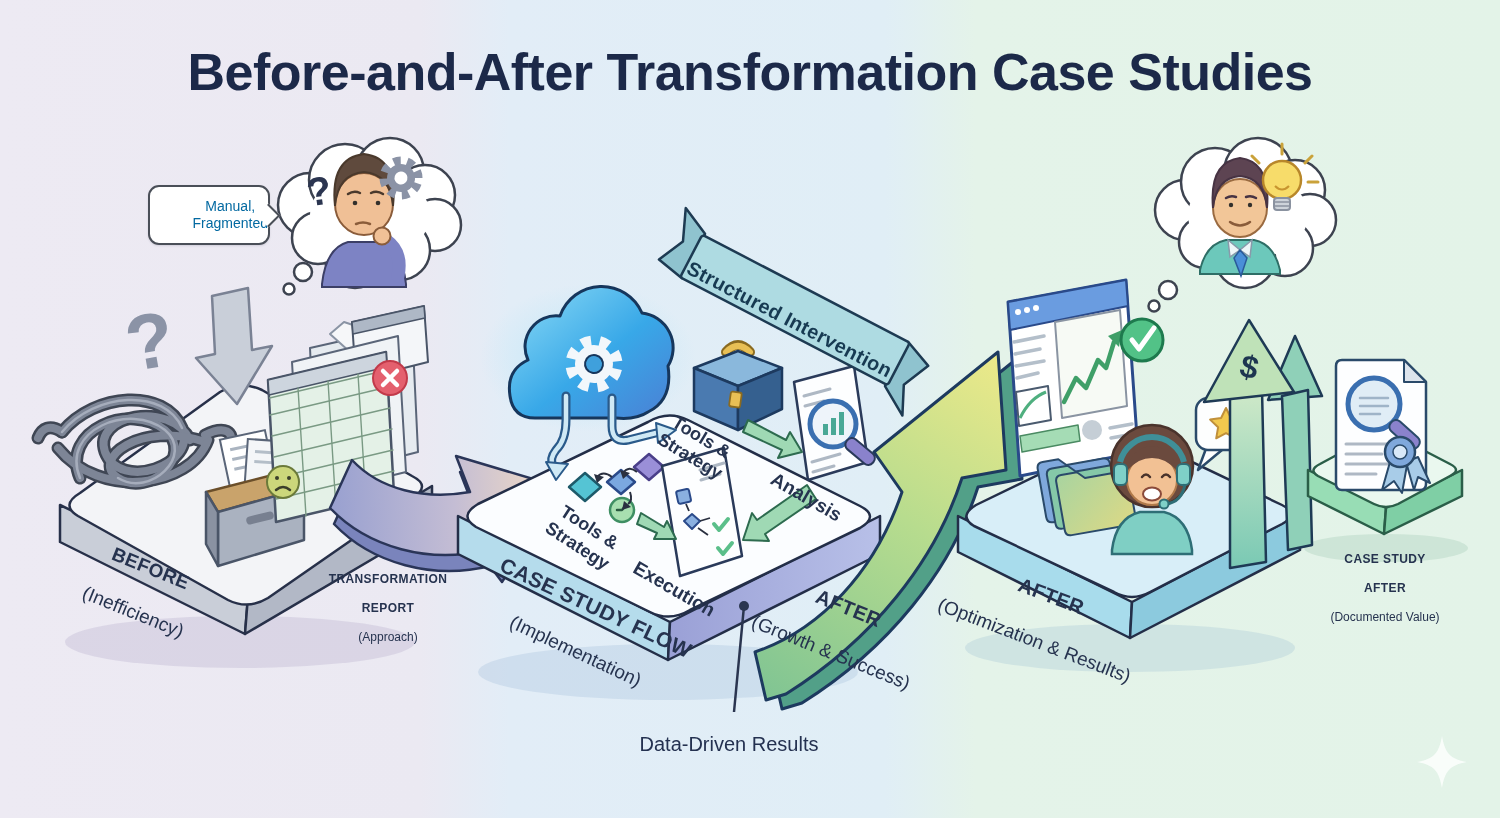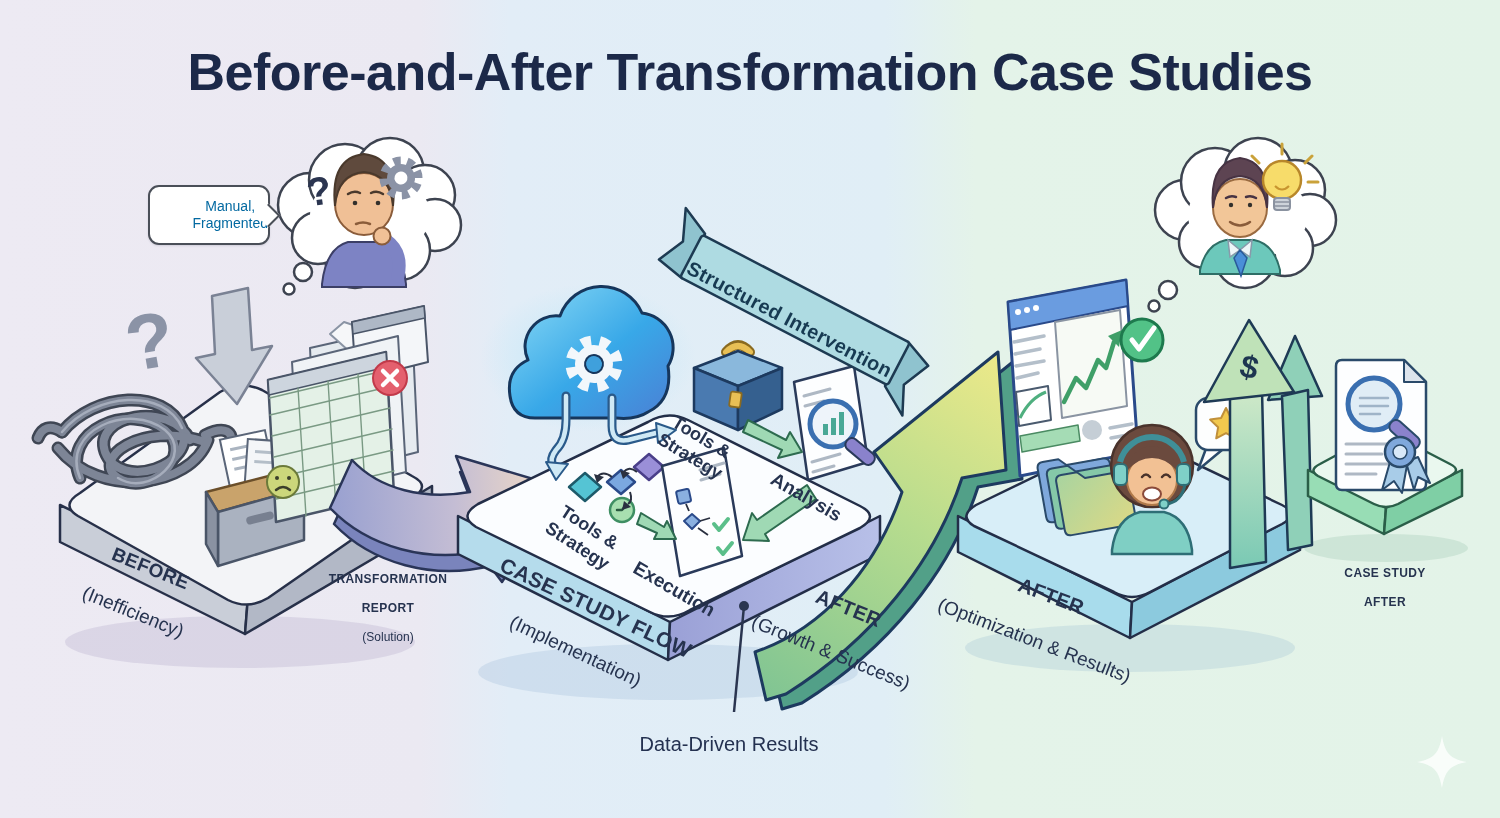--- a/index.html
+++ b/index.html
@@ -404,21 +404,21 @@
 
 
 <div class="lbl" style="left:142px;top:590px;font-size:19px;transform:translate(-50%,-50%) rotate(22deg);">
   <span class="l1">BEFORE</span>
   <span class="l2">(Inefficiency)</span>
 </div>
 
 <div class="lbl" style="left:388px;top:608px;font-size:12px;transform:translate(-50%,-50%);">
   <span class="l1">TRANSFORMATION</span>
   <span class="l1">REPORT</span>
-  <span class="l2">(Solution)</span>
+  <span class="l2">(Approach)</span>
 </div>
 
 <div class="lbl" style="left:795px;top:309px;font-size:20px;font-weight:600;color:#173a52;transform:translate(-50%,-50%) rotate(27.5deg);letter-spacing:.3px;">
   <span>Structured Intervention</span>
 </div>
 
 <div class="lbl" style="left:701px;top:438px;font-size:18px;font-weight:600;transform:translate(-50%,-50%) rotate(31deg);">
   <span>Tools &amp;
 Strategy</span>
 </div>
@@ -451,15 +451,16 @@
 </div>
 
 <div class="lbl" style="left:1043px;top:618px;font-size:19px;transform:translate(-50%,-50%) rotate(21deg);">
   <span class="l1" style="font-size:20px;">AFTER</span>
   <span class="l2">(Optimization &amp; Results)</span>
 </div>
 
 <div class="lbl" style="left:1385px;top:588px;font-size:12px;transform:translate(-50%,-50%);">
   <span class="l1">CASE STUDY</span>
   <span class="l1">AFTER</span>
+  <span class="l2">(Documented Value)</span>
 </div>
 
 </div>
 
 </body></html>

